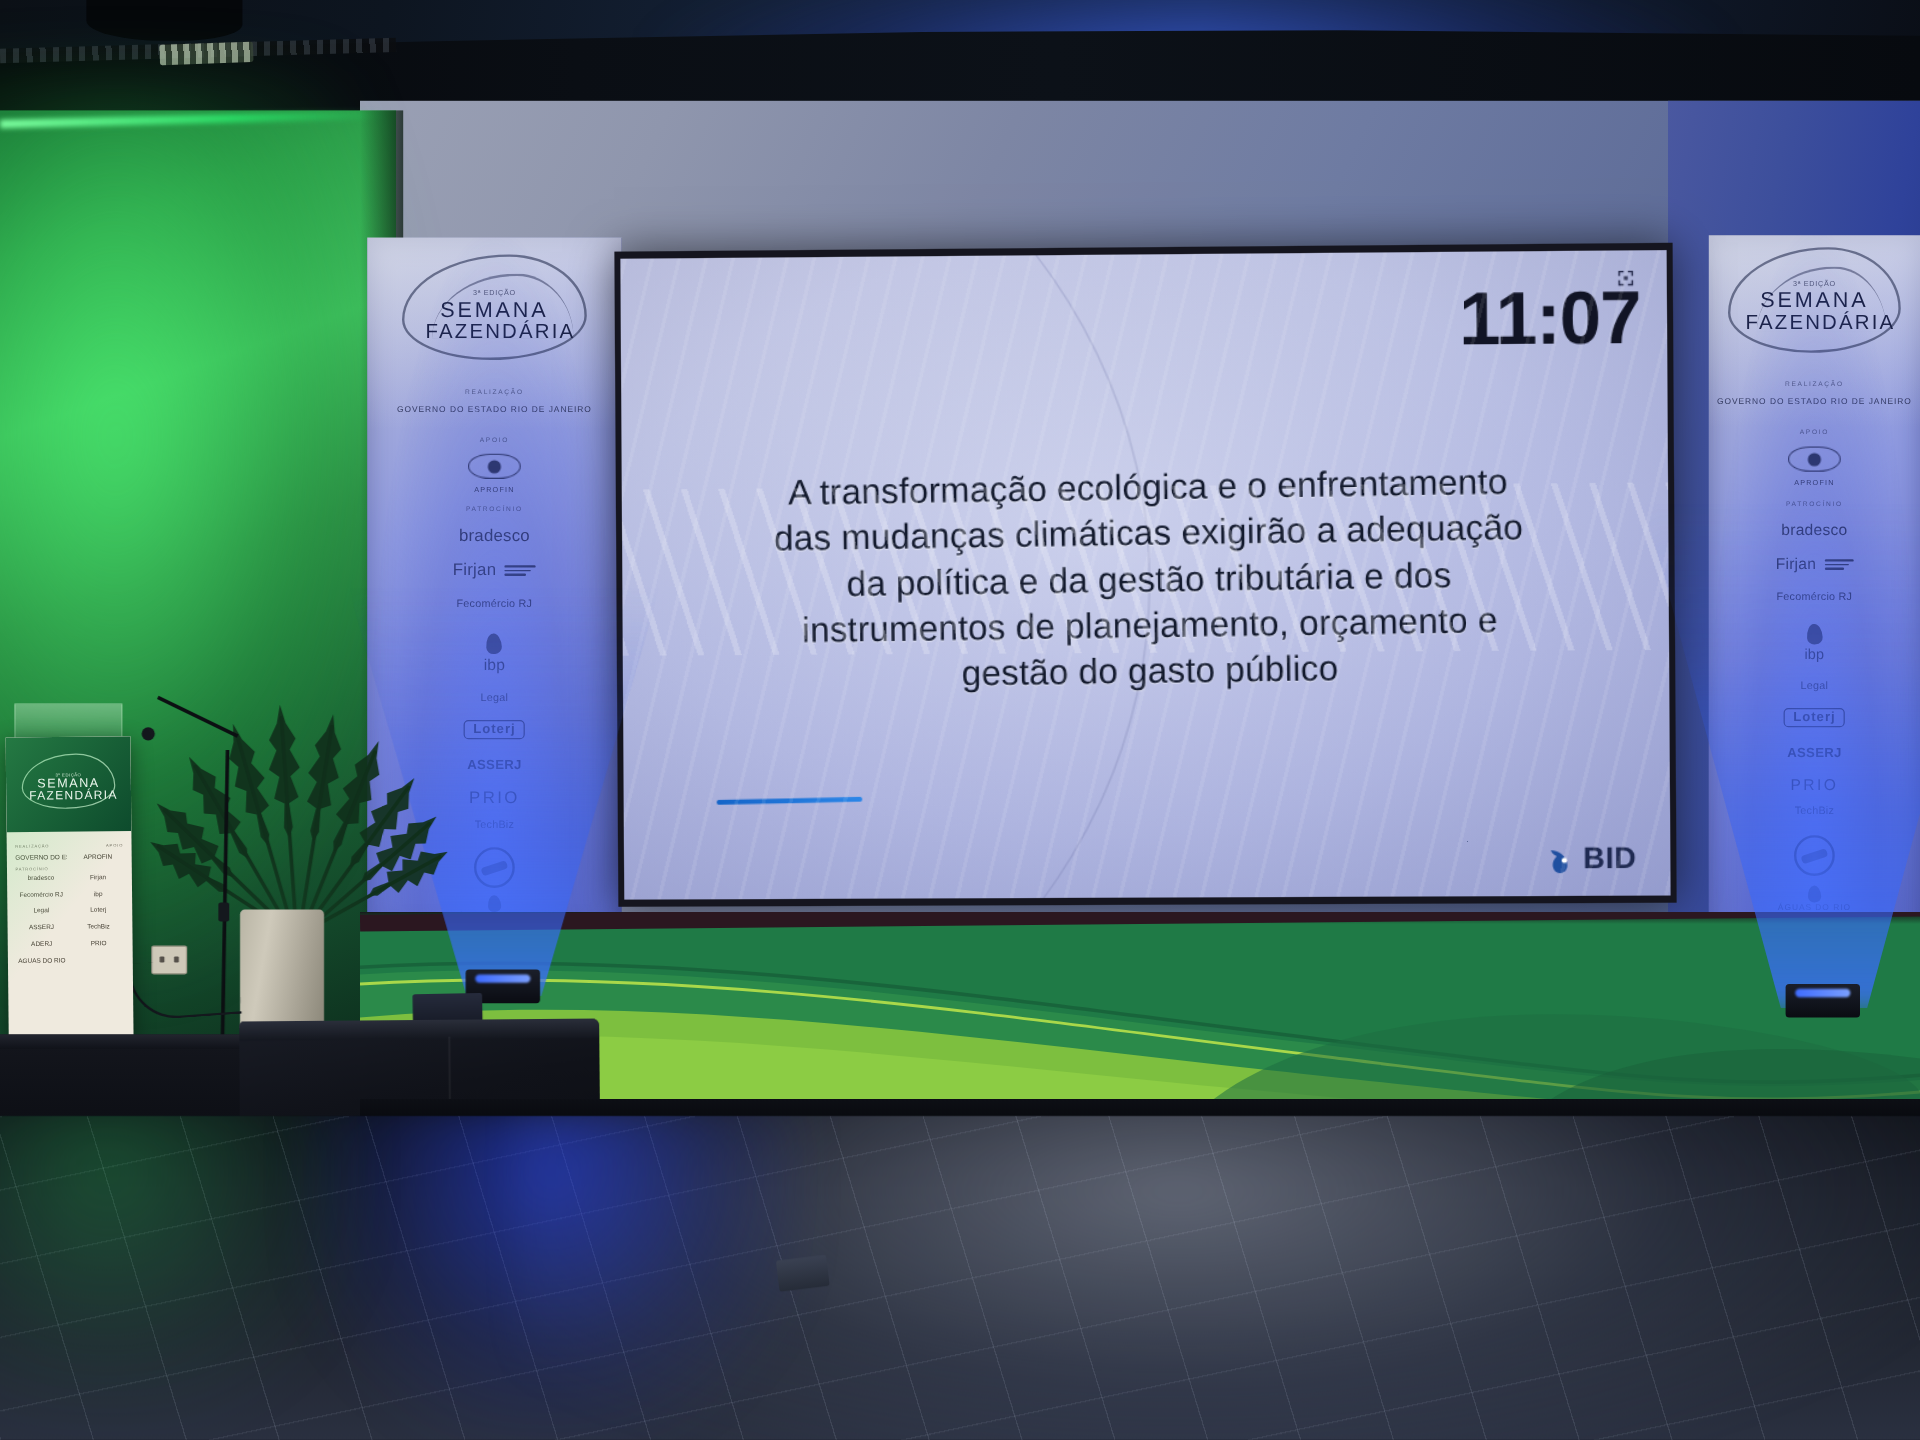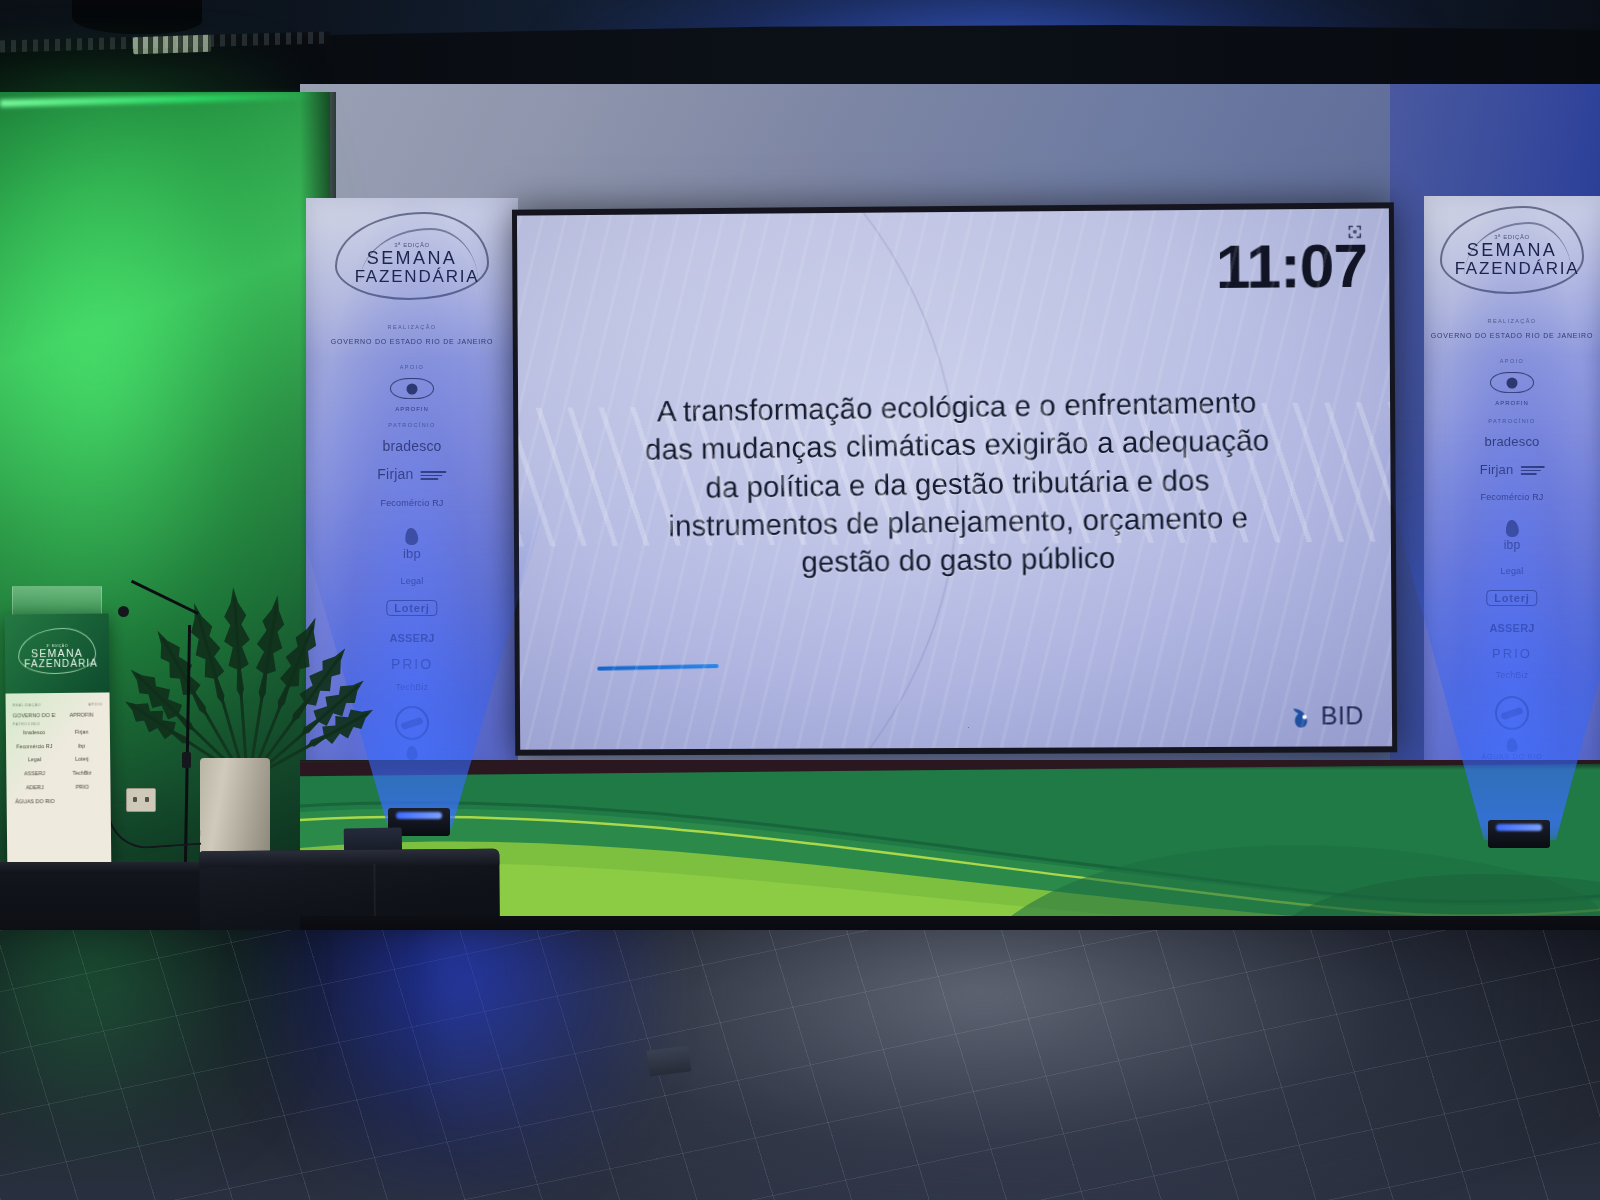--- a/index.html
+++ b/index.html
@@ -193,21 +193,21 @@
   }
   .slide-rule{
     position:absolute;left:78px;top:452px;width:122px;height:4px;
     background:linear-gradient(90deg,#1464c8,#2b86e8);border-radius:2px;
     transform:rotate(-0.9deg);
   }
   .bid{
     position:absolute;right:28px;bottom:16px;display:flex;align-items:center;gap:6px;
   }
   .bid-mark{width:24px;height:24px;}
-  .bid-text{font-size:25px;font-weight:400;color:#1f2a52;letter-spacing:.4px;}
+  .bid-text{font-size:25px;font-weight:700;color:#1f2a52;letter-spacing:.4px;}
 
   
   .stage{
     position:absolute;left:300px;top:760px;width:1300px;height:165px;overflow:hidden;
     background:linear-gradient(180deg,#1f7a46 0%,#207c45 35%,#2b8a4a 70%,#2d8b4a 100%);
   }
   .stage-top-shadow{
     position:absolute;left:0;top:0;width:100%;height:10px;
     background:linear-gradient(180deg,rgba(20,10,18,.85),rgba(20,10,18,0));
   }

